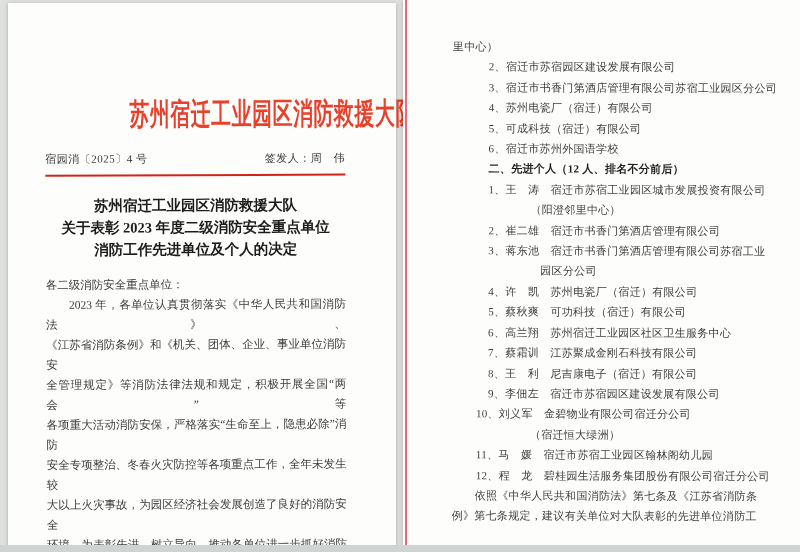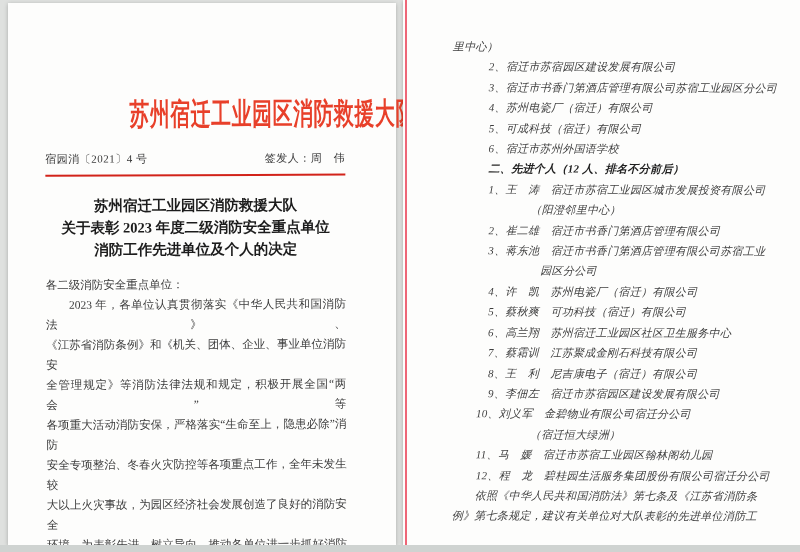--- a/index.html
+++ b/index.html
@@ -20,21 +20,21 @@
   .ref-row{margin-top:12px;width:300px;display:flex;justify-content:space-between;
     font-size:11px;color:#3a3a3a;letter-spacing:.5px;}
   .red-rule{margin-top:8px;width:300px;height:2px;background:#d2231a;}
   .doc-title{margin-top:18px;width:300px;text-align:center;font-size:14.5px;font-weight:bold;
     color:#1c1c1c;line-height:22px;white-space:nowrap;}
   .salutation{margin-top:14px;width:300px;font-size:11.5px;color:#3c3c3c;line-height:20px;}
   .bl{width:300px;font-size:11.5px;color:#3c3c3c;line-height:20px;white-space:nowrap;}
   .bl.j{white-space:normal;text-align:justify;text-align-last:justify;}
   .bl.ind{text-indent:23px;}
   
-  .page-right{left:403px;top:0;width:397px;height:546px;font-style:italic;}
+  .page-right{left:403px;top:0;width:397px;height:546px;}
   .edge-line{position:absolute;left:2px;top:0;width:2px;height:546px;background:#ee6677;}
   .pr-content{padding:36px 0 0 50px;transform:rotate(0.15deg);transform-origin:top left;}
   .pr-line{font-size:11px;color:#3e3e3e;line-height:20.4px;white-space:nowrap;letter-spacing:.3px;}
   .pr-line.num{margin-left:36px;}
   .pr-line.num2{margin-left:24px;}
   .pr-line.cont{margin-left:78px;}
   .pr-line.contfar{margin-left:88px;}
   .pr-line.ind2{margin-left:23px;}
   .pr-line.heading{font-weight:bold;color:#1f1f1f;}
   .bottom-strip{position:absolute;left:0;top:545px;width:800px;height:7px;background:#cfd3d1;}
@@ -43,21 +43,21 @@
 <body>
 
 <div class="canvas">
 
   <div class="page page-left">
     <div class="pl-content">
       <div class="red-title">
         <span class="squeeze">苏州宿迁工业园区消防救援大队文件</span>
       </div>
       <div class="ref-row">
-        <span>宿园消〔2021〕4 号</span>
+        <span>宿园消〔2025〕4 号</span>
         <span>签发人：周　伟</span>
       </div>
       <div class="red-rule"></div>
       <div class="doc-title">
         <div>苏州宿迁工业园区消防救援大队</div>
         <div>关于表彰 2023 年度二级消防安全重点单位</div>
         <div>消防工作先进单位及个人的决定</div>
       </div>
       <div class="salutation">各二级消防安全重点单位：</div>
       <div class="bl j ind">2023 年，各单位认真贯彻落实《中华人民共和国消防法》、</div>

